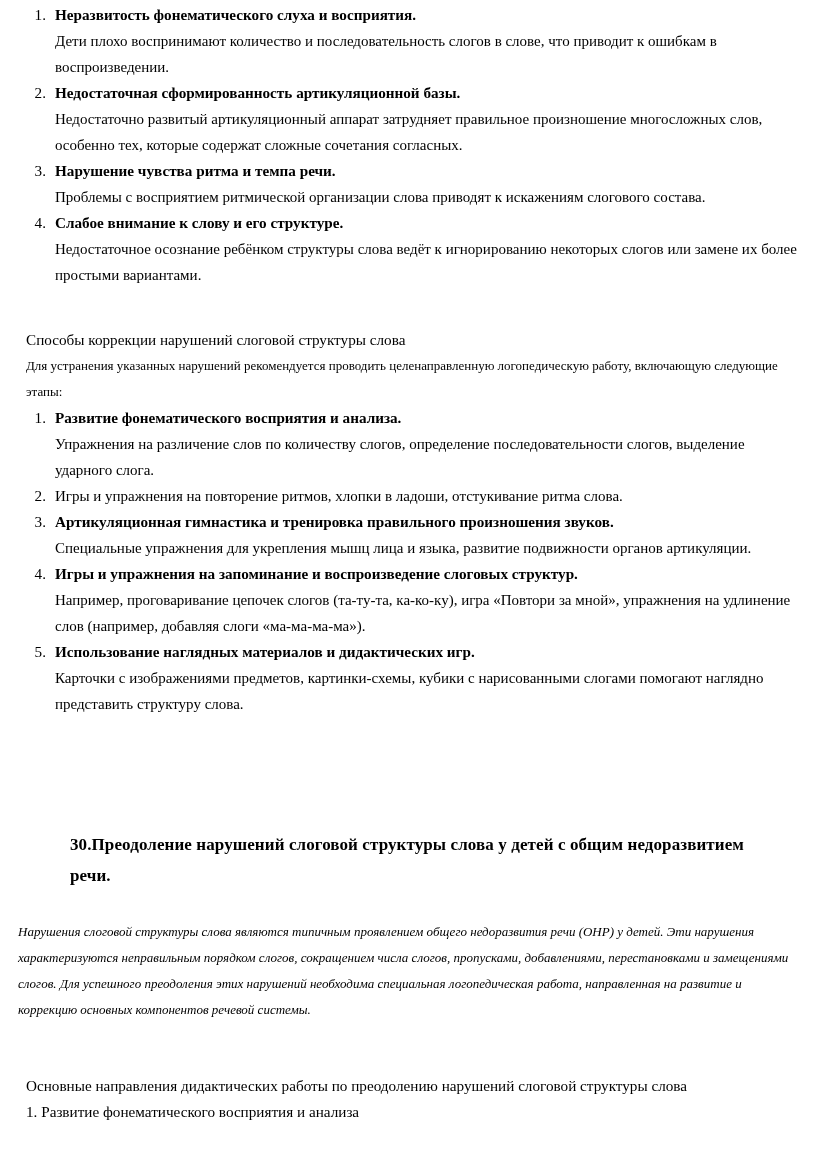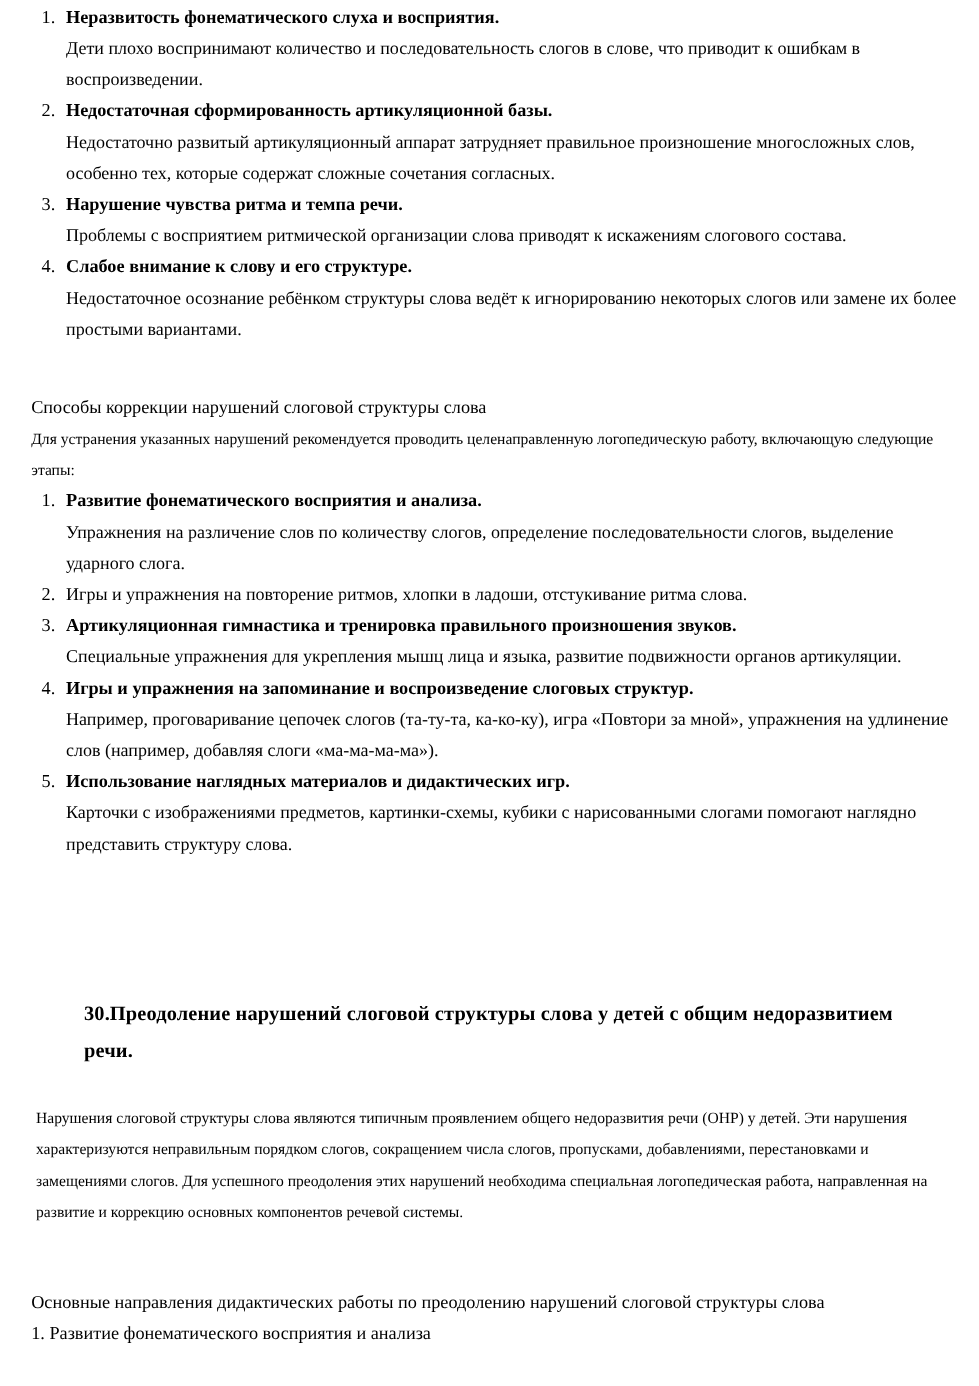--- a/index.html
+++ b/index.html
@@ -89,21 +89,21 @@
     font-weight: bold;
     letter-spacing: 0.1px;
     margin-left: 48px;
   }
 
   
   #list-1        { top: 2px;    left: 26px; right: 14px; }
   #block-methods { top: 327px;  left: 26px; right: 14px; }
   #list-2        { top: 405px;  left: 26px; right: 14px; }
   #heading-30    { top: 829px; }
-  #block-intro   { top: 919px;  left: 30px; right: 14px; }
+  #block-intro   { top: 919px;  left: 18px; right: 14px; font-style: italic; }
   #block-dirs    { top: 1073px; left: 26px; right: 14px; }
 </style>
 </head>
 <body>
 
 <div class="page">
 
   <div class="doc-body" id="list-1">
     <ol class="num-list">
       <li>

